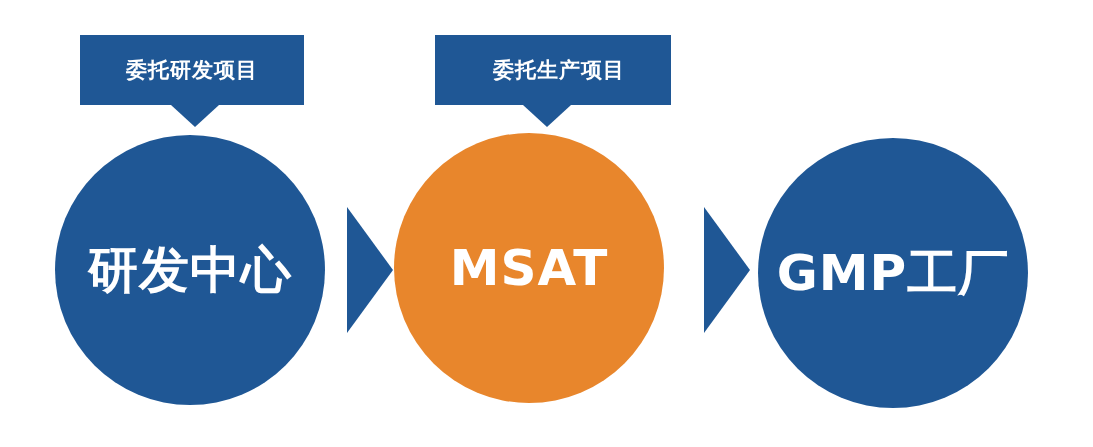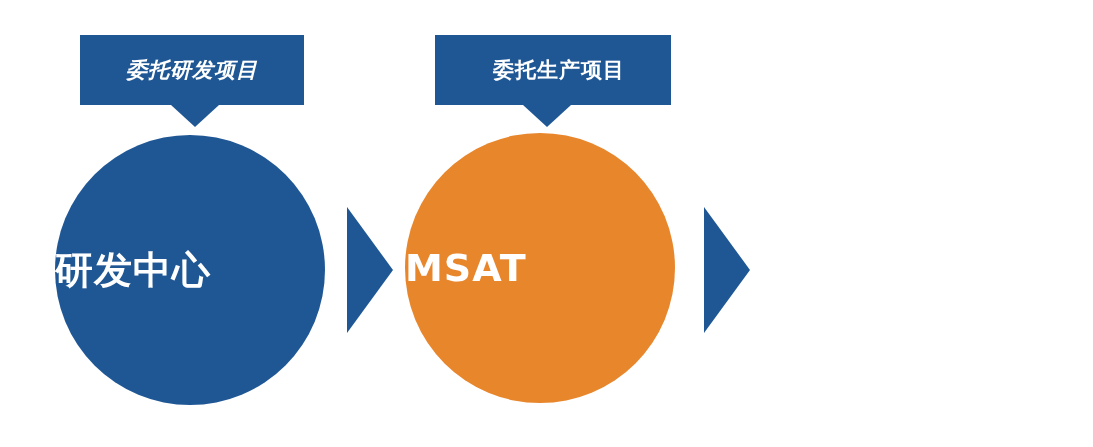--- a/index.html
+++ b/index.html
@@ -37,40 +37,41 @@
     border-top: 22px solid var(--c, #1F5795);
   }
   .circle {
     position: absolute;
     width: 270px;
     height: 270px;
     border-radius: 50%;
     background: var(--c, #1F5795);
     color: #ffffff;
     font-weight: bold;
-    font-size: 38px;
+    font-size: 50px;
     letter-spacing: 1px;
     display: flex;
     align-items: center;
+    justify-content: center;
   }
   .arrow {
     position: absolute;
     width: 0;
     height: 0;
     border-top: 63px solid transparent;
     border-bottom: 63px solid transparent;
     border-left: 46px solid var(--c, #1F5795);
   }
   
-  .callout-1 { left: 80px;  top: 35px; font-style: italic; }
+  .callout-1 { left: 80px;  top: 35px; }
   .pointer-1 { left: 171px; top: 105px; }
   .callout-2 { left: 435px; top: 35px; padding-left: 12px; }
   .pointer-2 { left: 523px; top: 105px; }
   .circle-1  { left: 55px;  top: 135px; }
-  .circle-2  { left: 405px; top: 133px; }
+  .circle-2  { left: 394px; top: 133px; }
   .circle-3  { left: 758px; top: 138px; }
   .arrow-1   { left: 347px; top: 207px; }
   .arrow-2   { left: 704px; top: 207px; }
 </style>
 </head>
 <body>
 
 <div class="canvas">
 
   <div class="callout callout-1" style="--c: #1F5795;">
@@ -88,14 +89,17 @@
   </div>
 
   <div class="arrow arrow-1" style="--c: #1F5795;"></div>
 
   <div class="circle circle-2" style="--c: #E8862C;">
     <span>MSAT</span>
   </div>
 
   <div class="arrow arrow-2" style="--c: #1F5795;"></div>
 
+  <div class="circle circle-3" style="--c: #1F5795;">
+    <span>GMP工厂</span>
+  </div>
 
 </div>
 
 </body></html>

